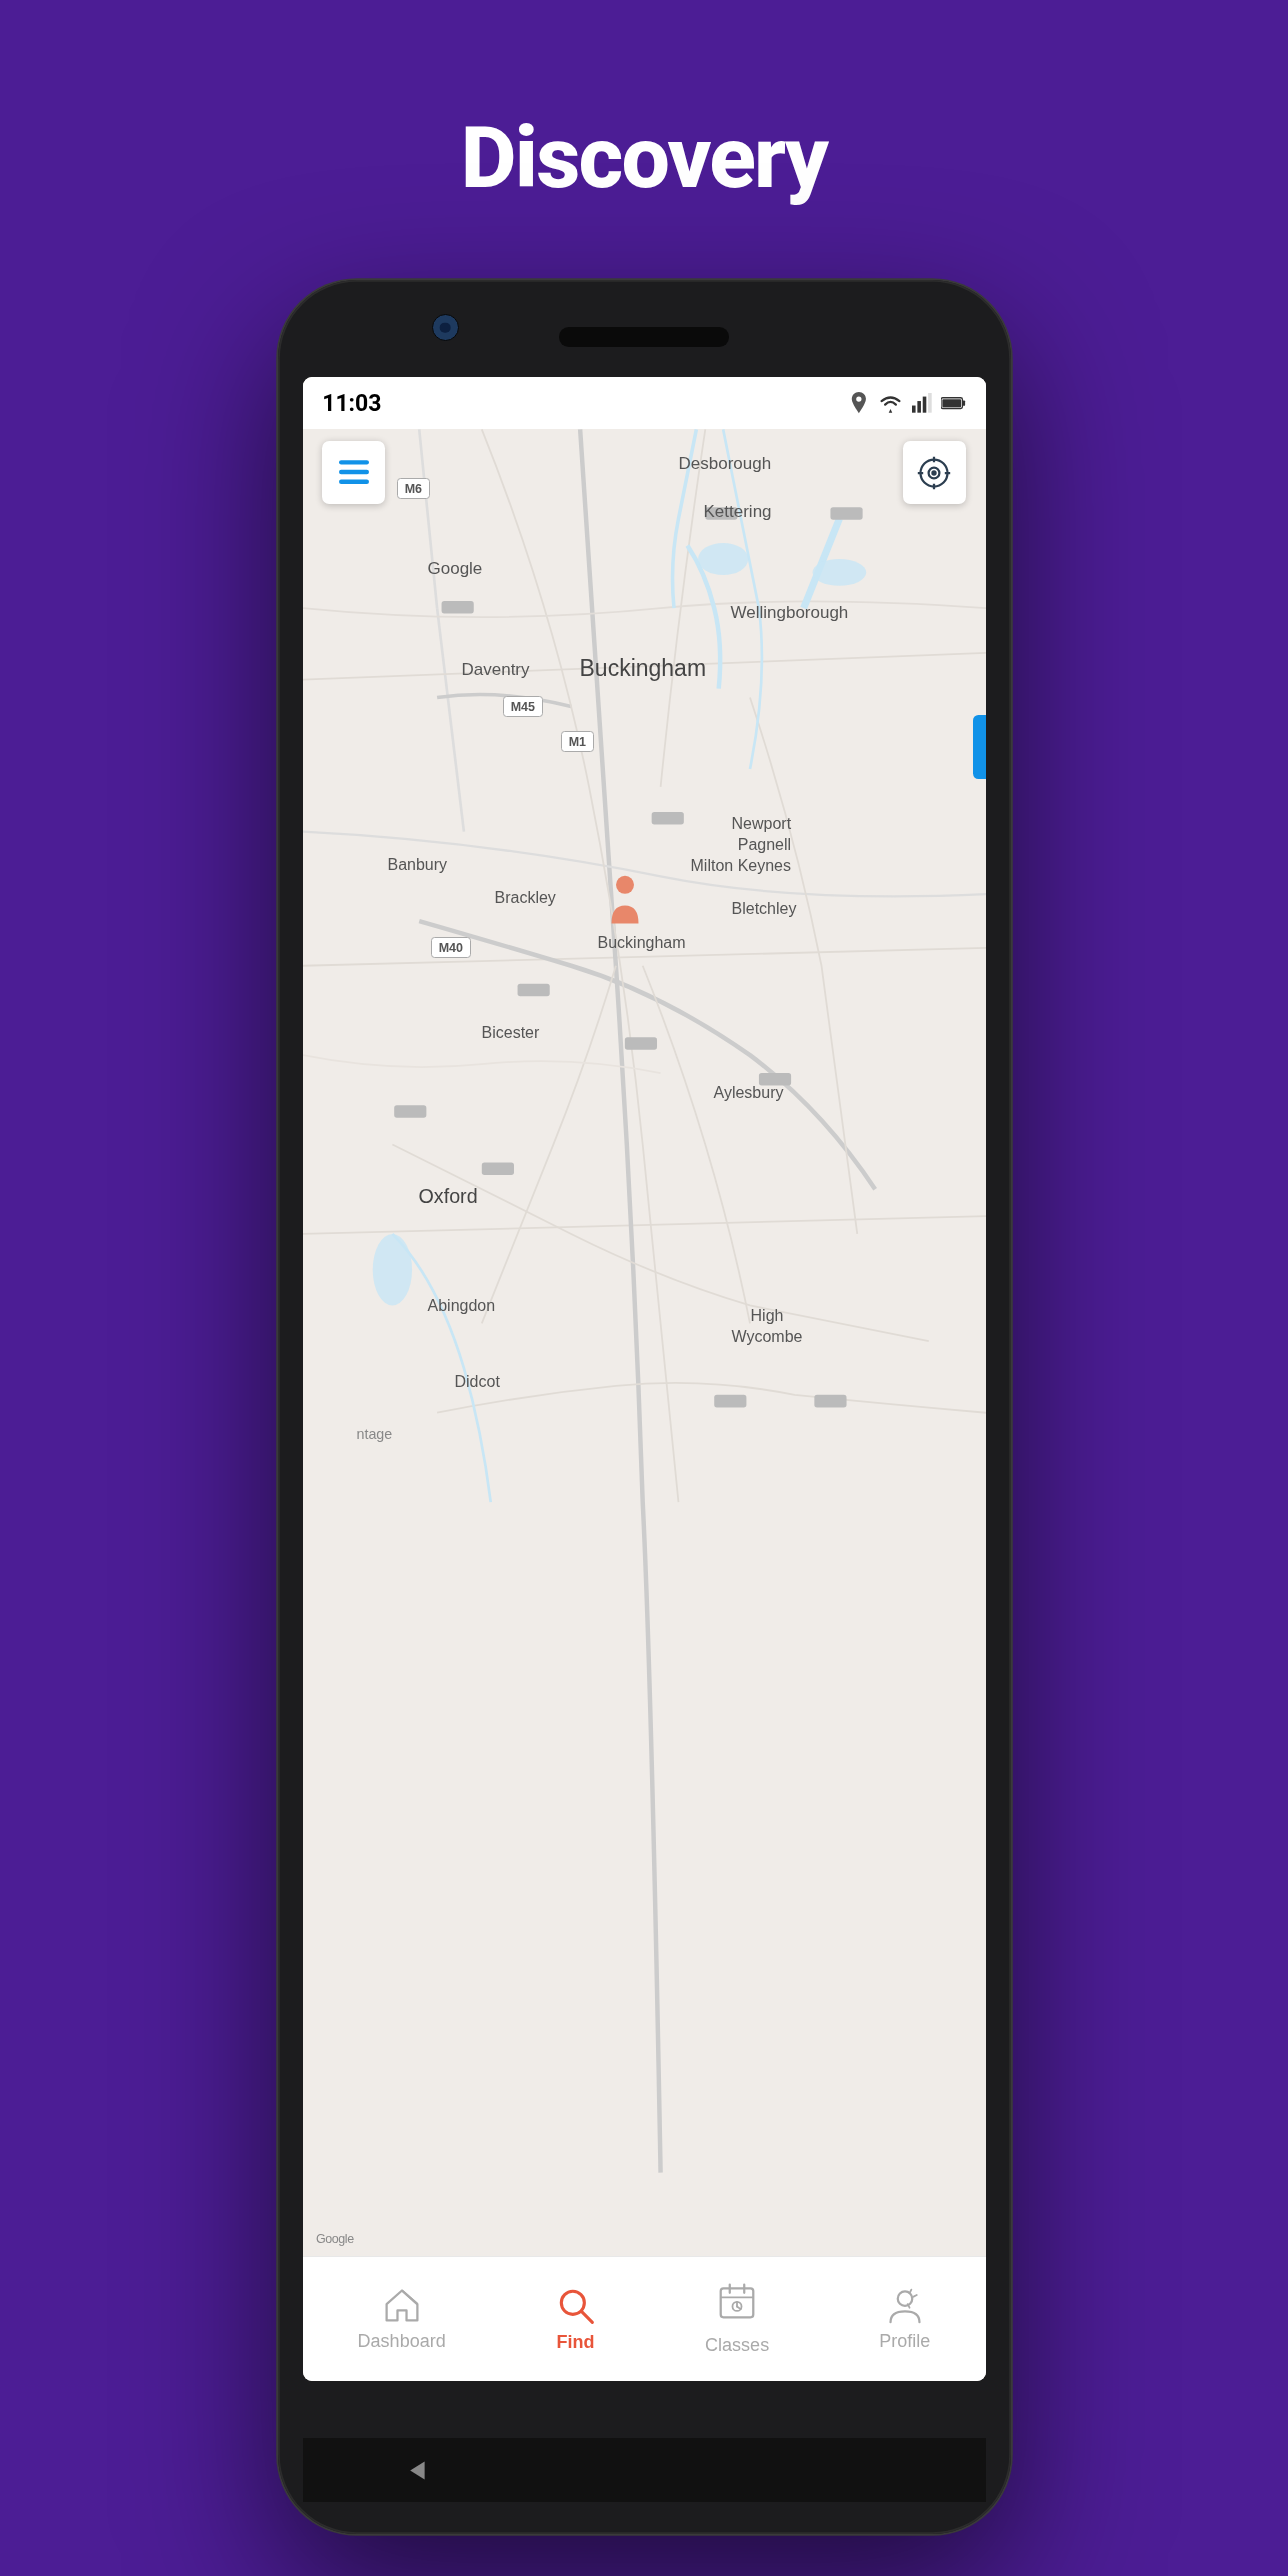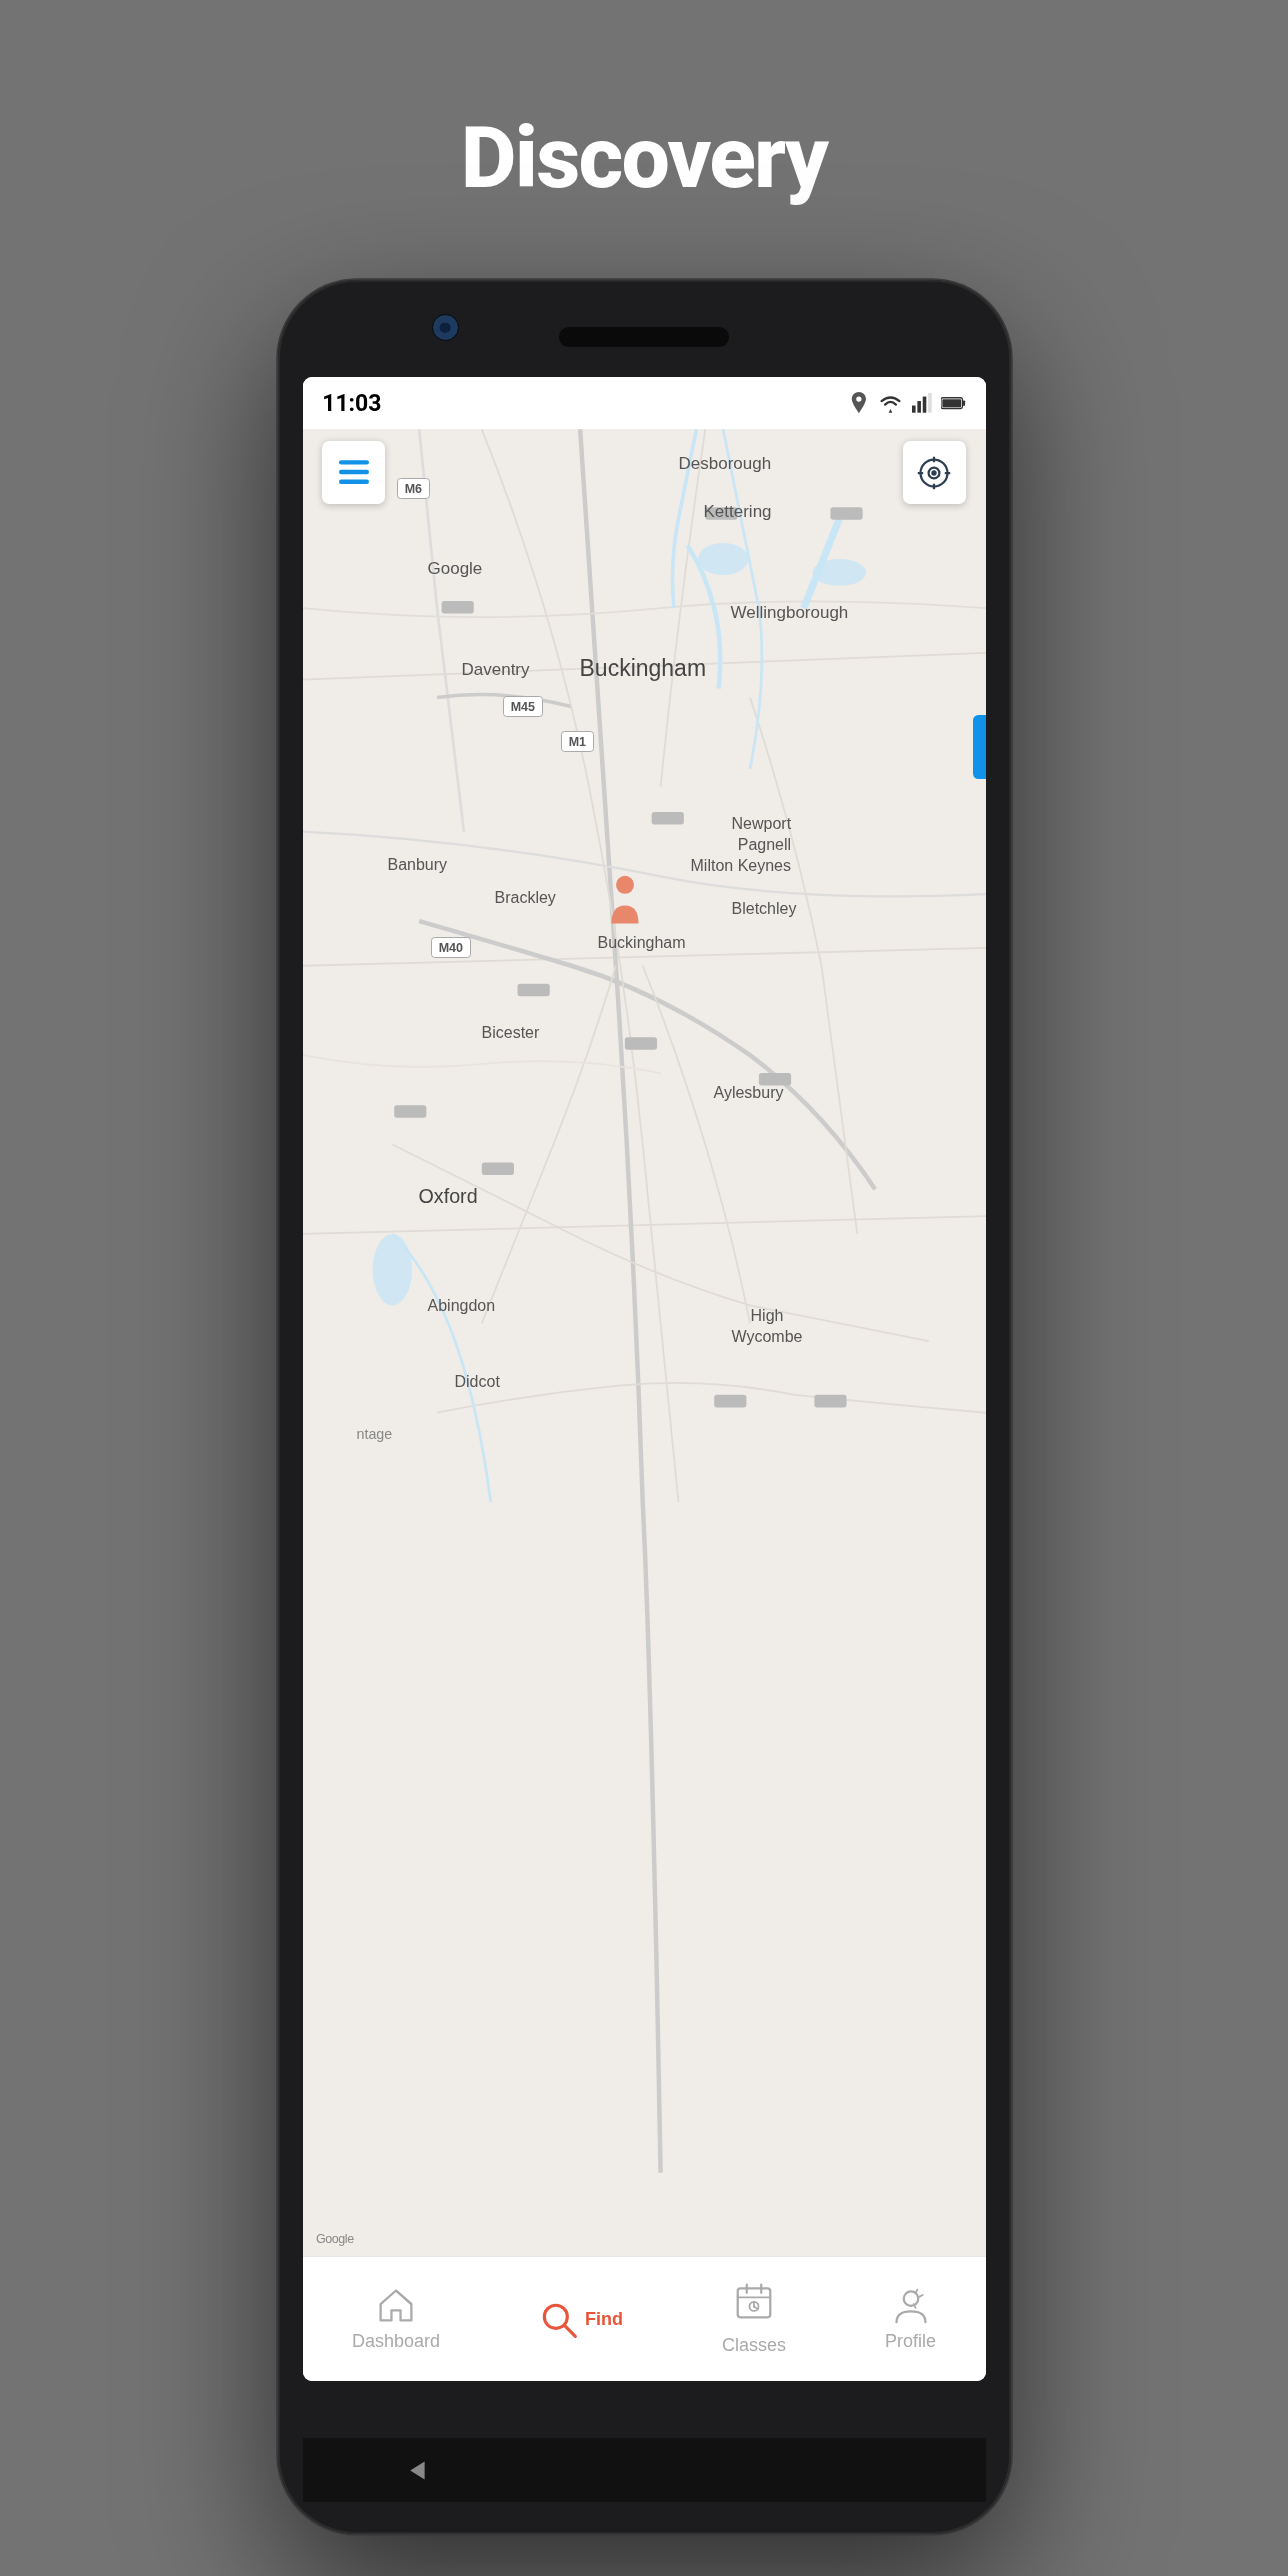--- a/index.html
+++ b/index.html
@@ -19,21 +19,21 @@
       font-size: 86px;
       font-weight: 800;
       margin-top: 107px;
       margin-bottom: 72px;
       letter-spacing: -1.8px;
     }
   </style>
 </head>
 <body>
 
-<div style="width:1288px; height:2576px; background:#737373; position:relative; display:flex; flex-direction:column; align-items:center;">
+<div style="width:1288px; height:2576px; background:#4c1d95; position:relative; display:flex; flex-direction:column; align-items:center;">
 
   <h1 class="page-title">Discovery</h1>
 
   <div style="position:relative; width:733px; height:2290px;">
 
     <div style="position:absolute; top:0; left:0; width:733px; height:2254px; background:#1c1c1e; border-radius:79px; box-shadow: 0 0 0 1.8px #3a3a3a, 0 54px 143px rgba(0,0,0,0.6), inset 0 0 0 1.8px #2c2c2c;">
 
       <div style="position:absolute; top:47px; left:50%; transform:translateX(-50%); width:170px; height:19.7px; background:#0a0a0a; border-radius:9.8px;"></div>
 
       <div style="position:absolute; top:34px; left:154px; width:27px; height:27px; background:#1e3a5f; border-radius:50%; border:1.8px solid #080808;">
@@ -190,21 +190,21 @@
         <div style="position:absolute; bottom:0; left:0; width:100%; height:125px; background:white; display:flex; align-items:center; justify-content:space-around; border-top:1.3px solid #e8e8e8; z-index:30;">
 
           <div style="display:flex; flex-direction:column; align-items:center; gap:7.2px; cursor:pointer; padding:12.5px 21.5px;">
             <svg width="38" height="38" viewBox="0 0 42 42">
               <path d="M21 5 L38 20 L38 38 L26 38 L26 27 L16 27 L16 38 L4 38 L4 20 Z" fill="none" stroke="#aaa" stroke-width="2.5" stroke-linejoin="round"></path>
               <path d="M21 5 L38 20" fill="none" stroke="#aaa" stroke-width="2.5"></path>
             </svg>
             <span style="font-size:18px; color:#aaa; font-family:Arial,sans-serif;">Dashboard</span>
           </div>
 
-          <div style="display:flex; flex-direction:row; align-items:center; gap:7px; cursor:pointer; padding:12.5px 21.5px;">
+          <div style="display:flex; flex-direction:column; align-items:center; gap:7px; cursor:pointer; padding:12.5px 21.5px;">
             <svg width="39" height="39" viewBox="0 0 44 44">
               <circle cx="19" cy="19" r="13" fill="none" stroke="#e8553a" stroke-width="3.5"></circle>
               <line x1="29" y1="29" x2="41" y2="41" stroke="#e8553a" stroke-width="3.5" stroke-linecap="round"></line>
             </svg>
             <span style="font-size:18px; color:#e8553a; font-weight:600; font-family:Arial,sans-serif;">Find</span>
           </div>
 
           <div style="display:flex; flex-direction:column; align-items:center; gap:15px; cursor:pointer; padding:12.5px 21.5px;">
             <svg width="38" height="38" viewBox="0 0 42 42">
               <rect x="3" y="7" width="36" height="32" rx="3" fill="none" stroke="#aaa" stroke-width="2.5"></rect>

